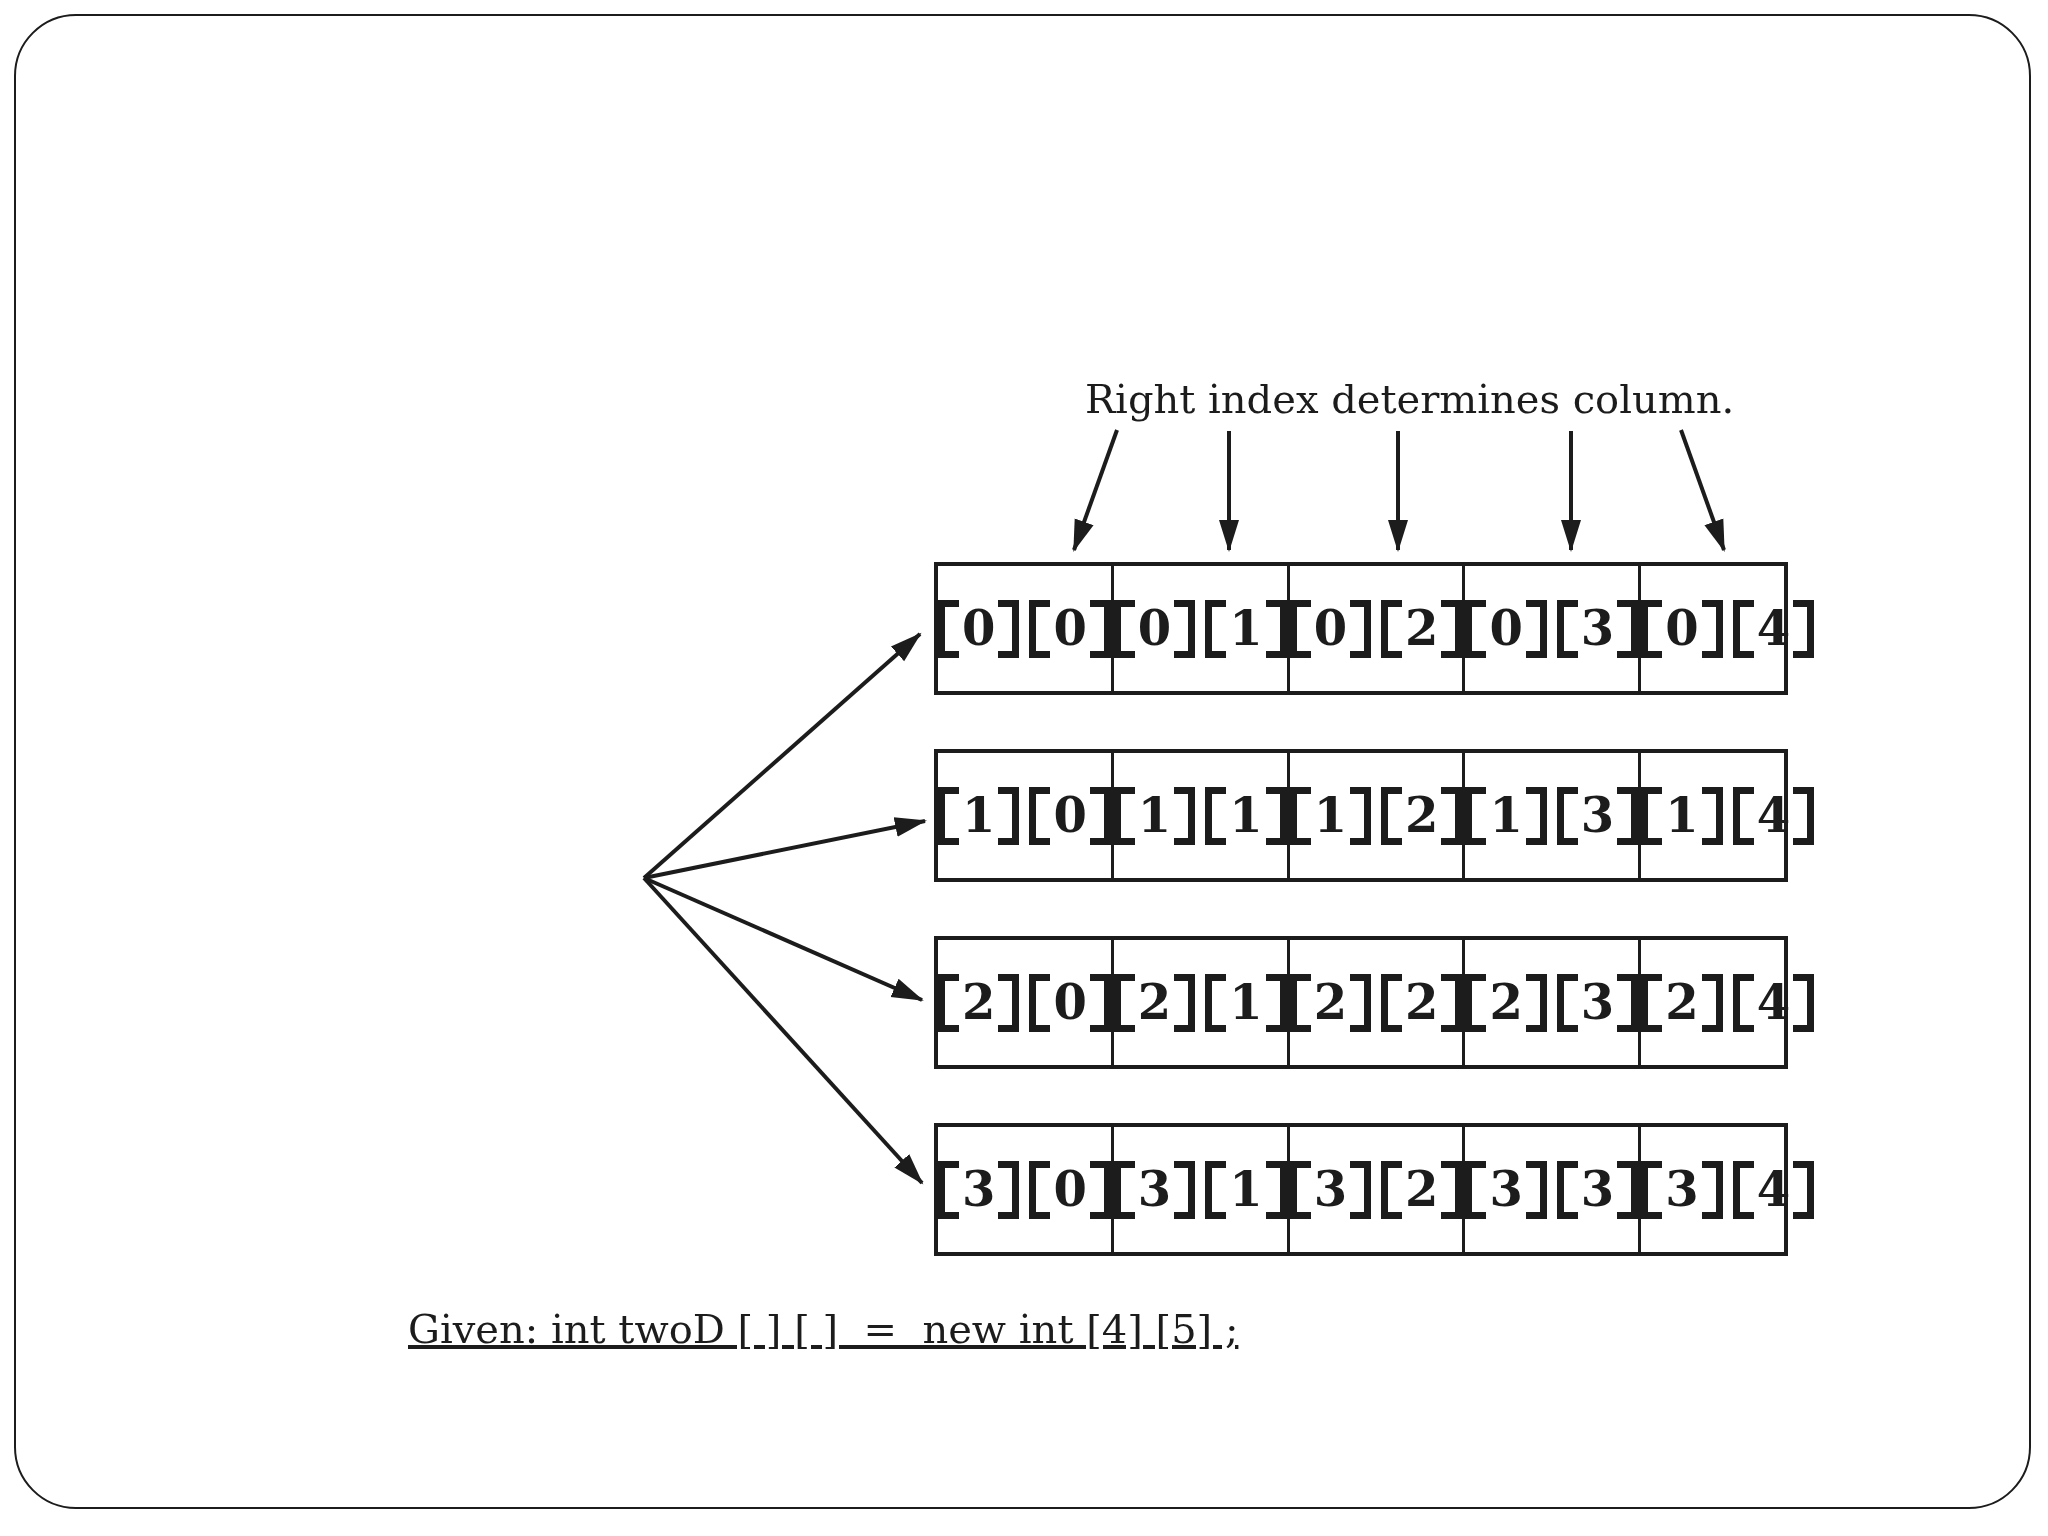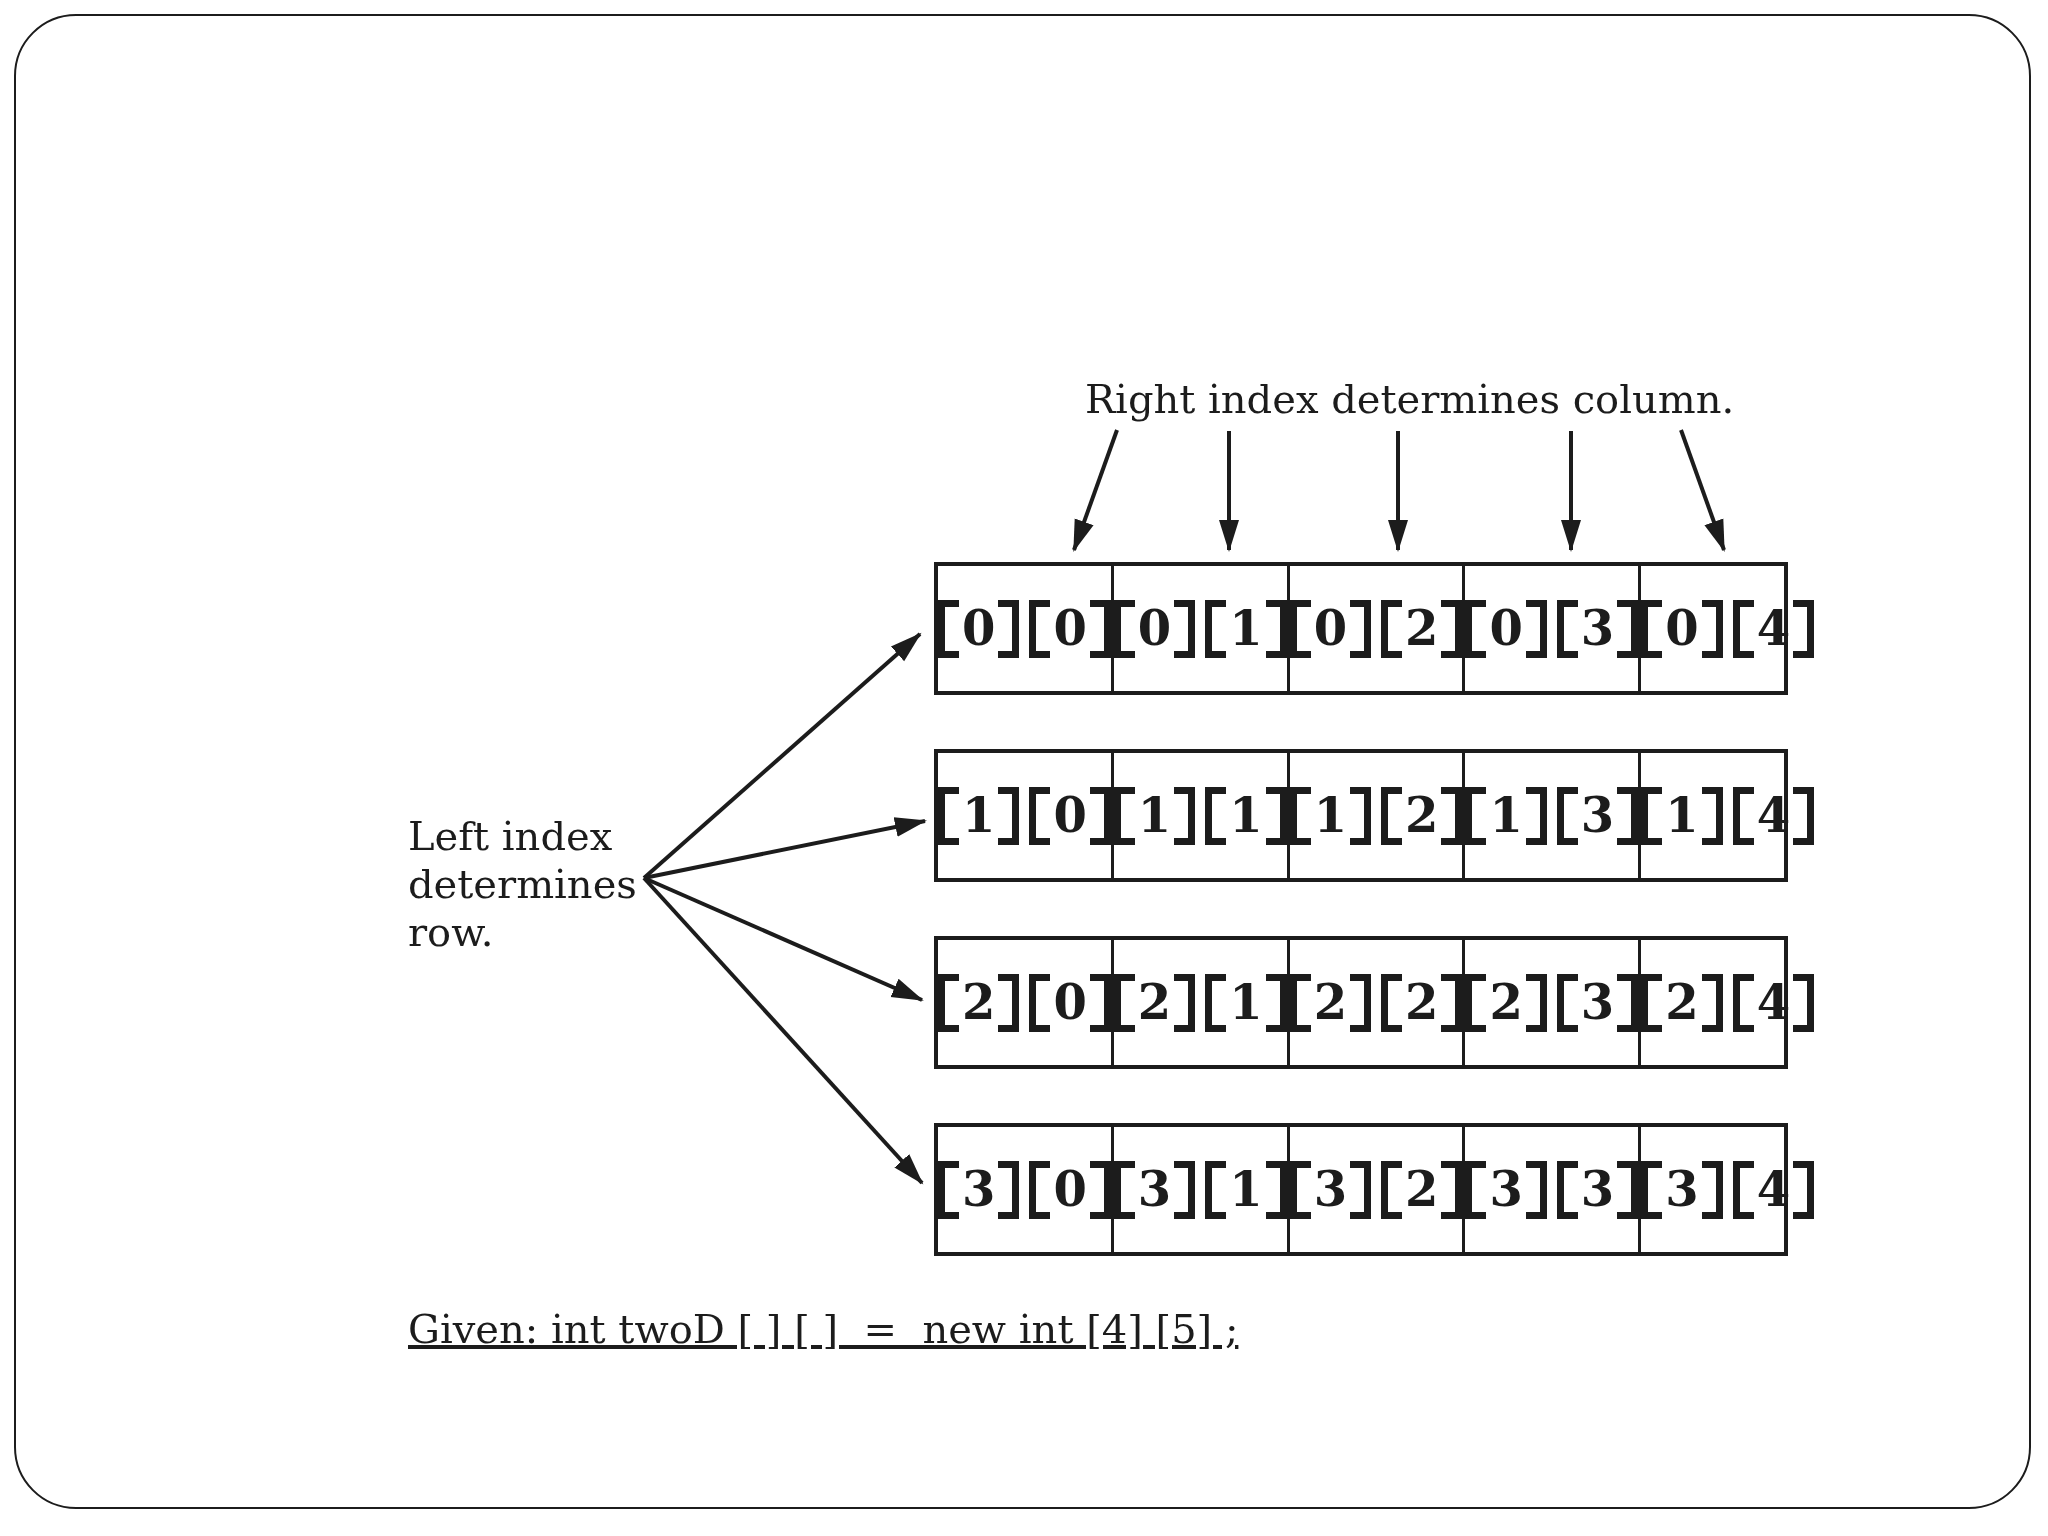--- a/index.html
+++ b/index.html
@@ -56,25 +56,20 @@
     <line x1="1681" y1="430" x2="1724" y2="550" marker-end="url(#ah)"></line>
 
     <line x1="644" y1="878" x2="920" y2="634" marker-end="url(#ah)"></line>
     <line x1="644" y1="878" x2="925" y2="821" marker-end="url(#ah)"></line>
     <line x1="644" y1="878" x2="922" y2="1000" marker-end="url(#ah)"></line>
     <line x1="644" y1="878" x2="922" y2="1183" marker-end="url(#ah)"></line>
   </svg>
 
   <div class="top-caption">Right index determines column.</div>
 
-  <div class="left-caption">
-    <span>Left index</span>
-    <span>determines</span>
-    <span>row.</span>
-  </div>
 
   <div class="array-grid">
       <div class="array-row">
         <div class="array-cell">
           <span class="ix">
             <span class="lb"></span>
             <span class="d">0</span>
             <span class="rb"></span>
           </span>
           <span class="ix">

